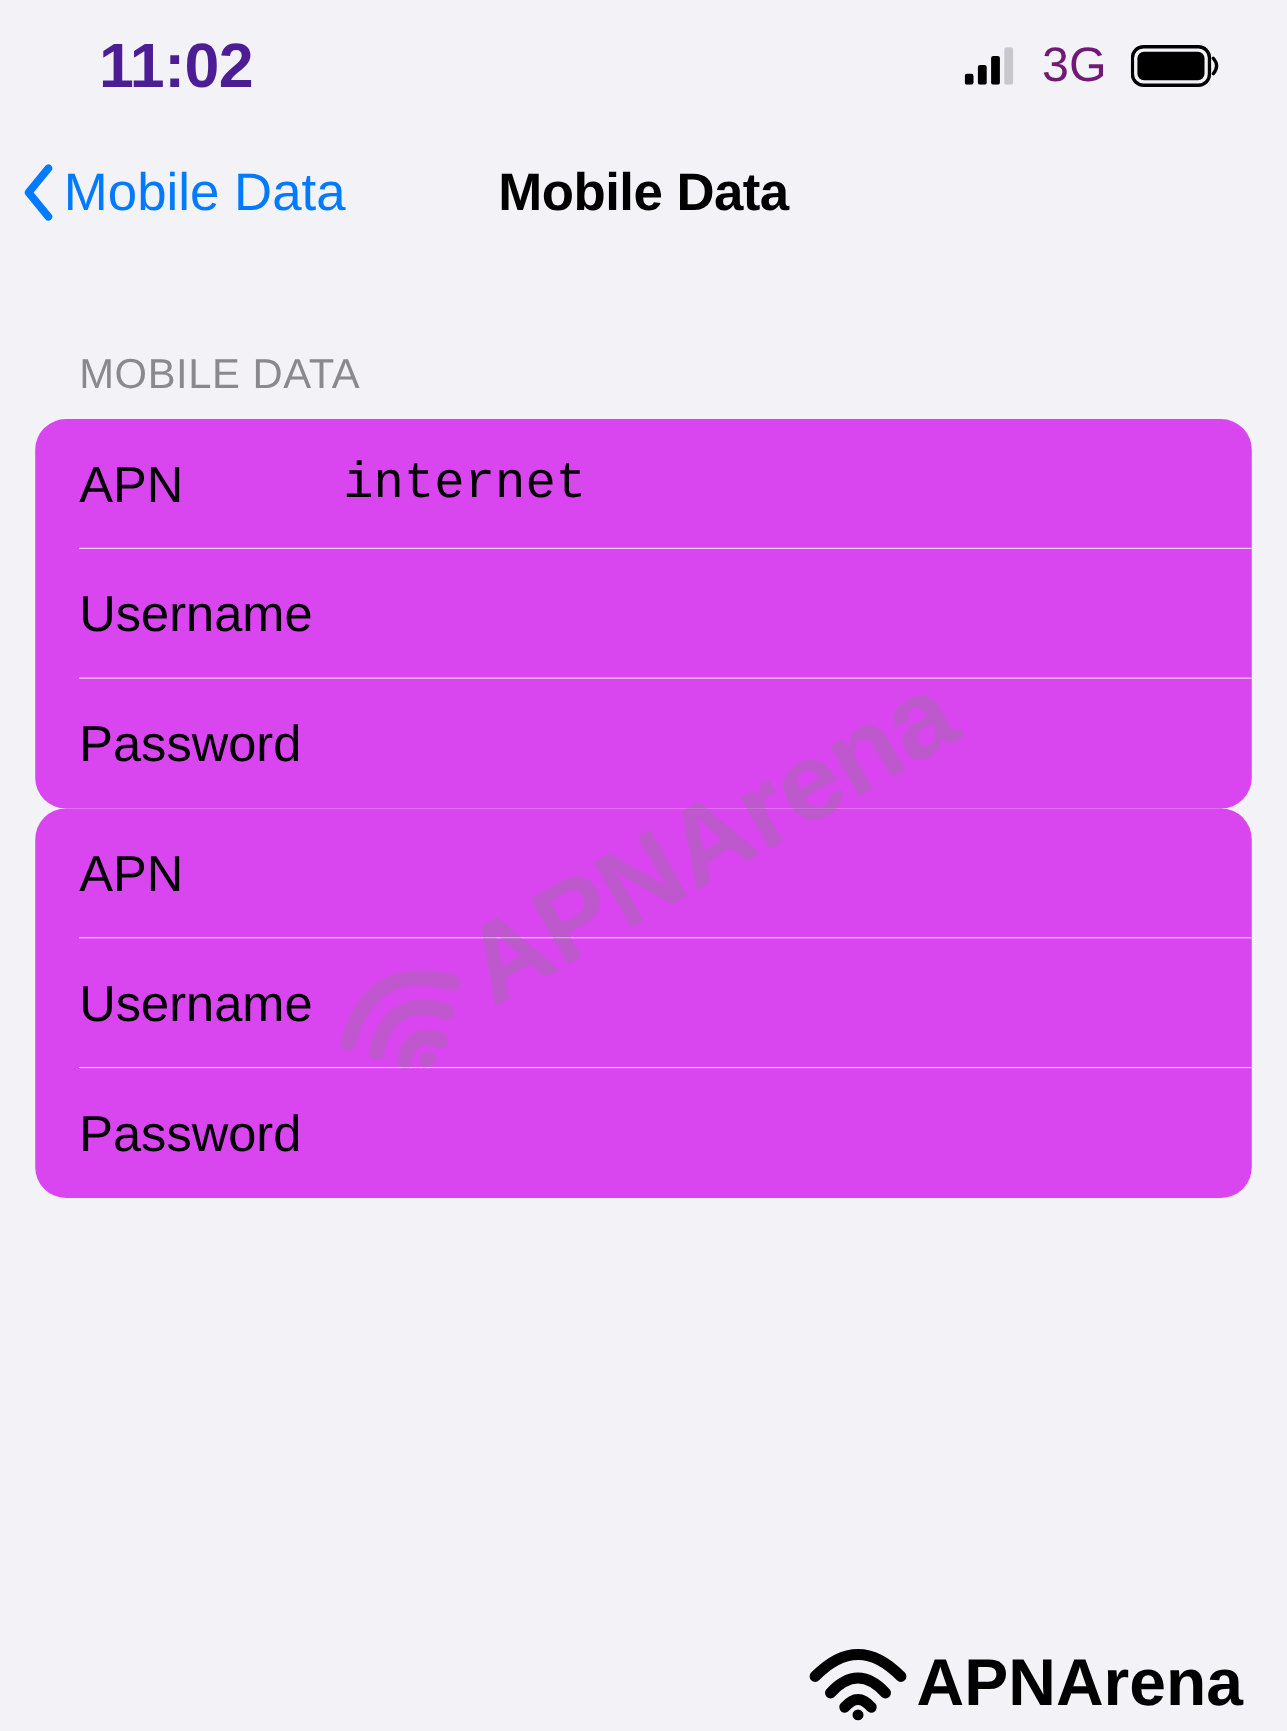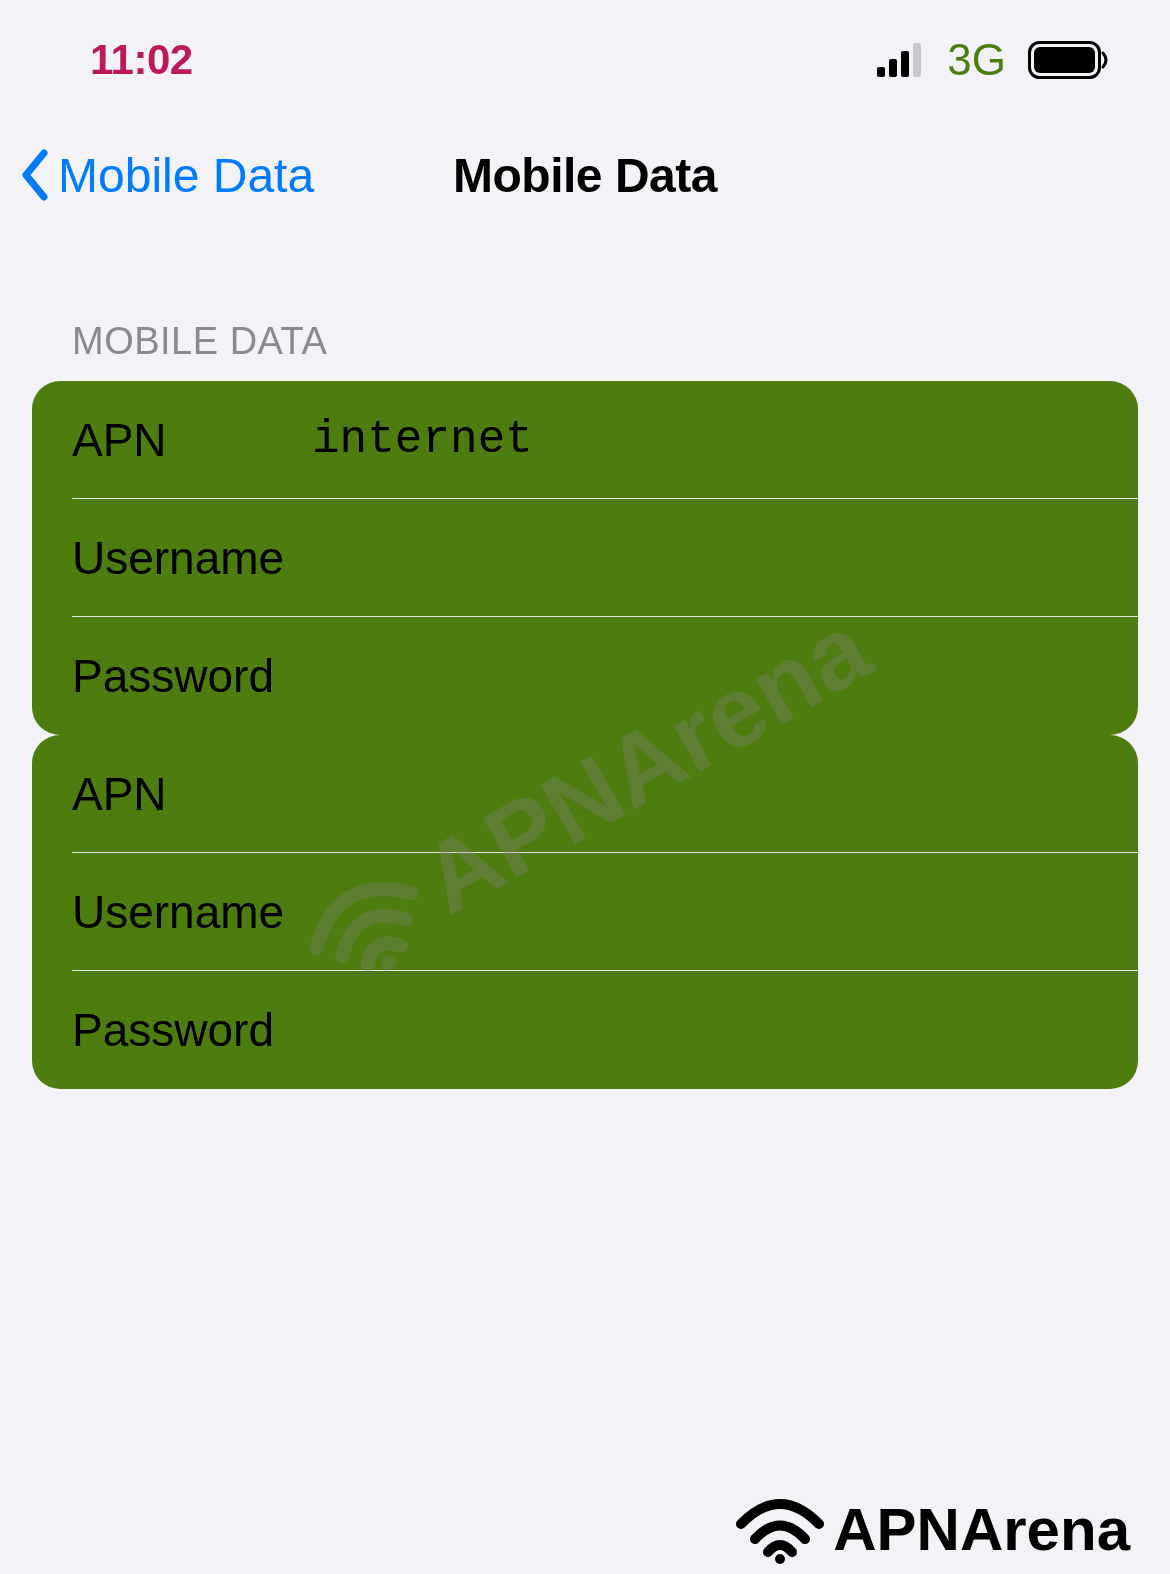--- a/index.html
+++ b/index.html
@@ -17,37 +17,37 @@
       overflow: hidden;
     }
     .status-bar {
       height: 120px;
       display: flex;
       justify-content: space-between;
       align-items: center;
       padding: 0 60px 0 90px;
     }
     .status-time {
-      font-size: 42px;
+      font-size: 57px;
       font-weight: 600;
-      color: #be185d;
+      color: #4c1d95;
       letter-spacing: -0.5px;
     }
     .status-right {
       display: flex;
       align-items: center;
       gap: 12px;
     }
     .signal-icon svg {
       display: block;
     }
     .network-label {
       font-size: 44px;
       font-weight: 400;
-      color: #4d7c0f;
+      color: #701a75;
       margin-left: 4px;
     }
     .battery-icon {
       margin-left: 10px;
     }
     .battery-icon svg {
       display: block;
     }
     .nav-bar {
       display: flex;
@@ -82,21 +82,21 @@
     }
     .section-header {
       font-size: 38px;
       font-weight: 400;
       color: #8a8a8e;
       letter-spacing: 0.5px;
       padding: 90px 40px 18px 40px;
       text-transform: uppercase;
     }
     .settings-group {
-      background: #4d7c0f;
+      background: #d946ef;
       border-radius: 28px;
       overflow: hidden;
     }
     .settings-row {
       display: flex;
       align-items: center;
       min-height: 118px;
       padding: 0 40px;
       position: relative;
     }

